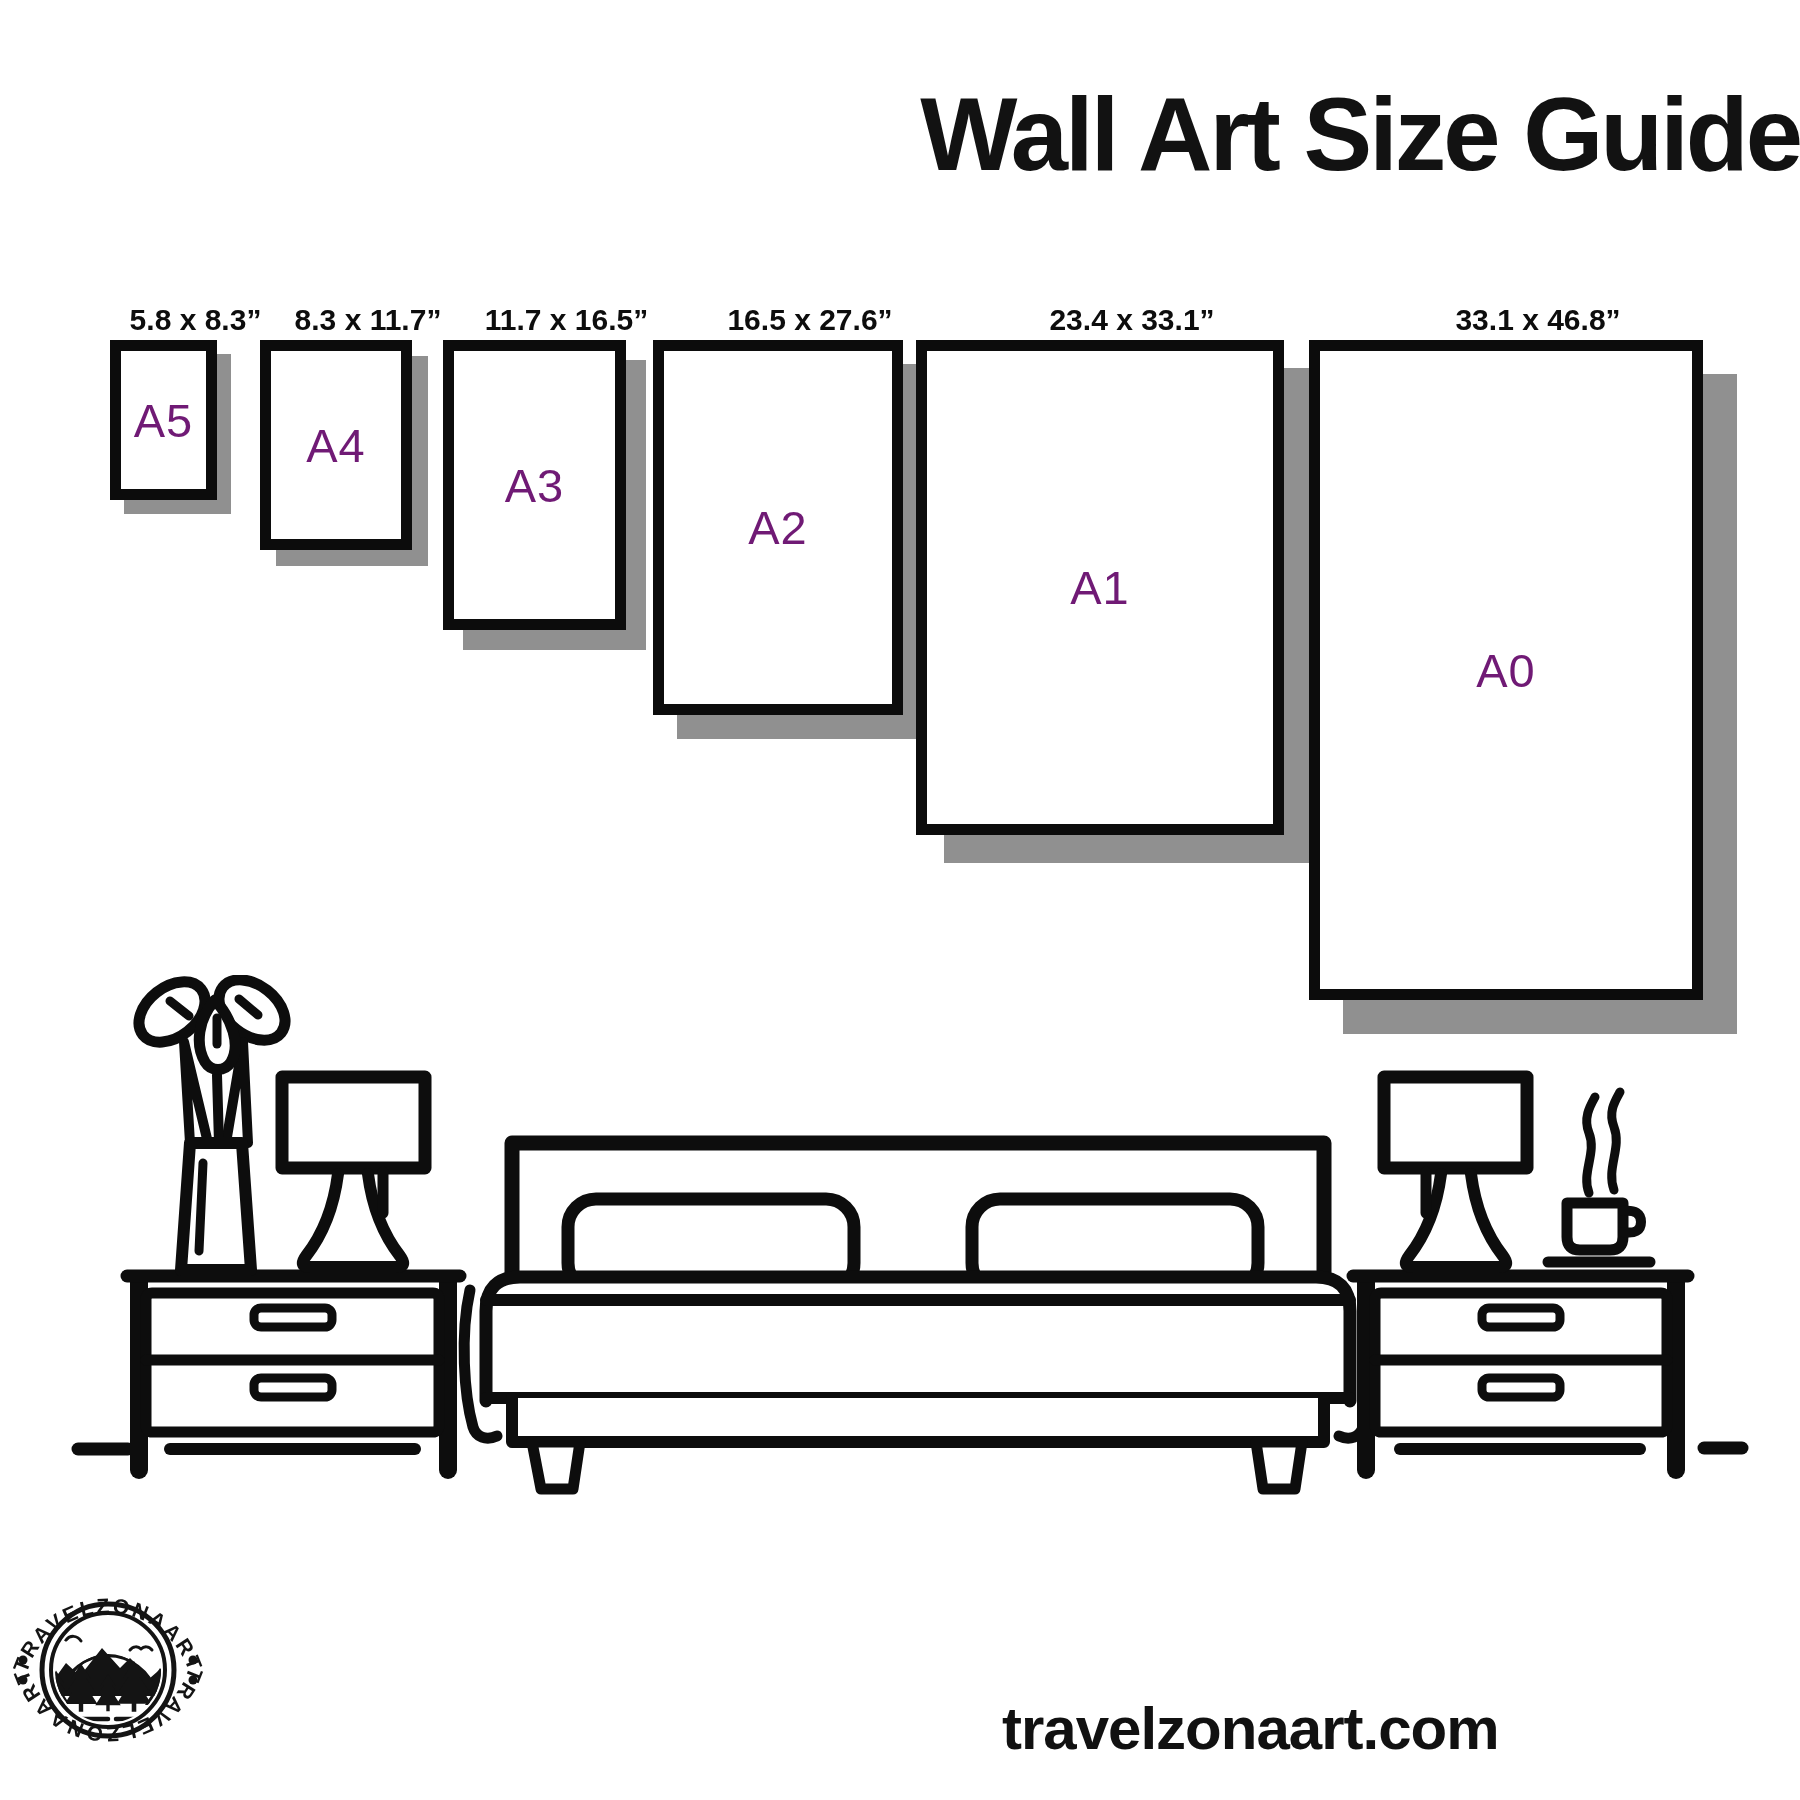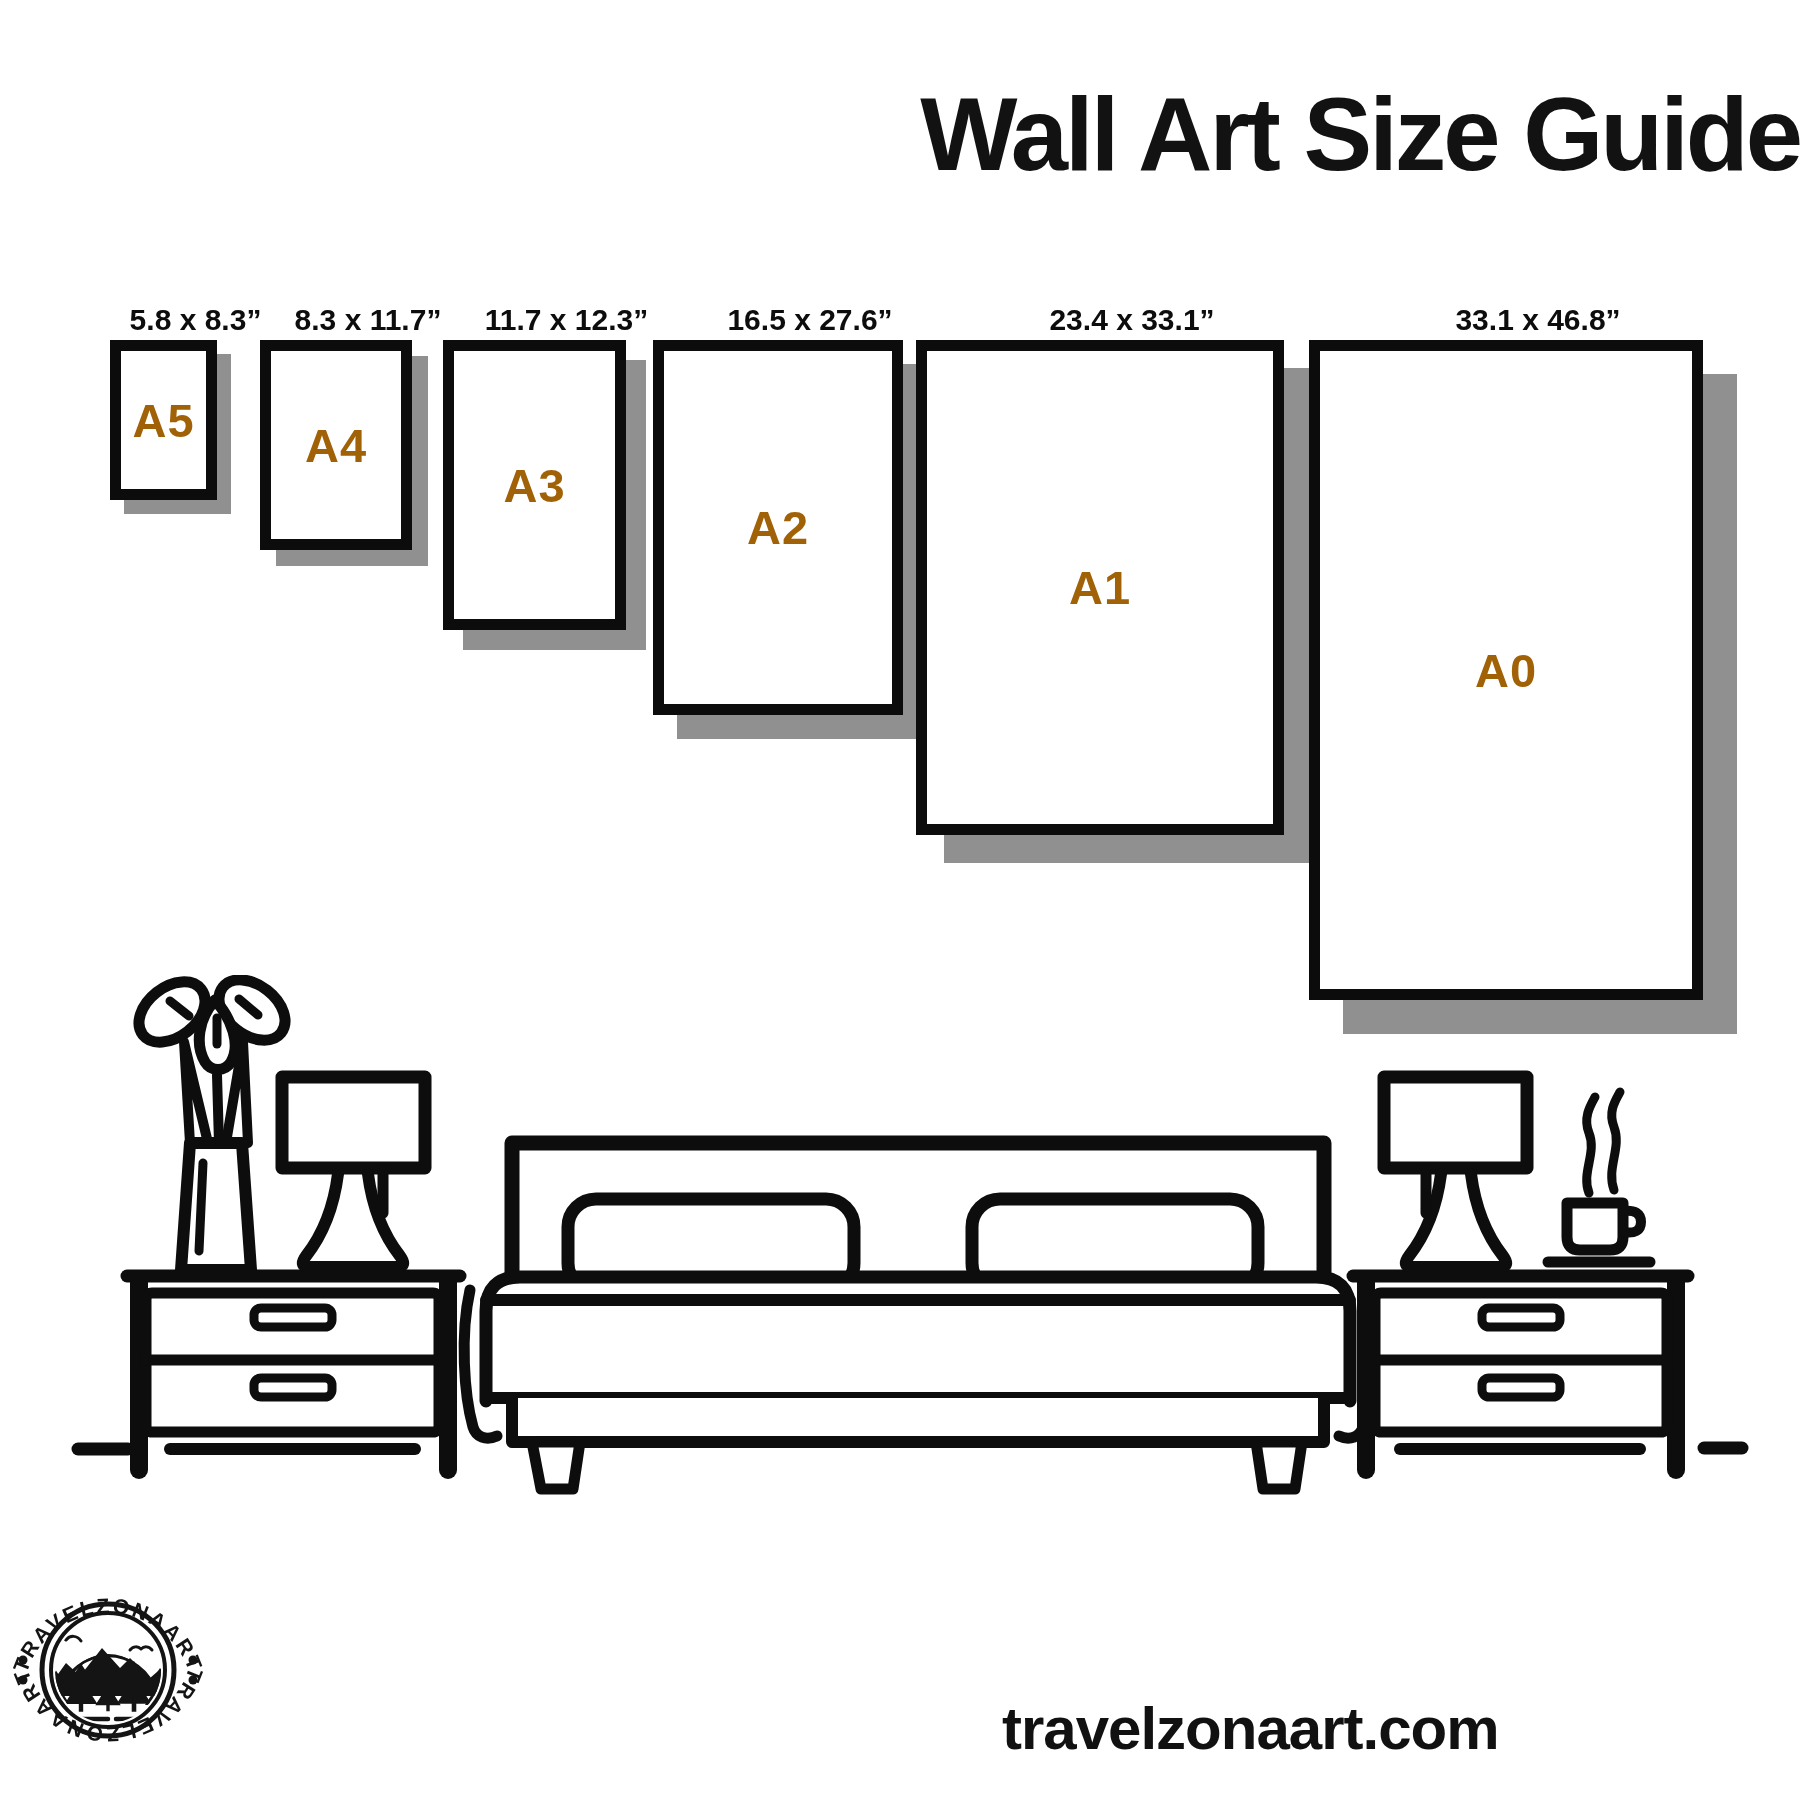--- a/index.html
+++ b/index.html
@@ -10,21 +10,21 @@
   .title{
     position:absolute;top:76px;left:0;width:1800px;text-align:right;
     font-size:103px;font-weight:700;letter-spacing:-3px;color:#121212;white-space:nowrap;
   }
   
   .frame{
     position:absolute;top:340px;background:#ffffff;border:11px solid #0c0c0c;box-sizing:border-box;
   }
   .frame .size-label{
     position:absolute;left:0;top:0;right:0;bottom:0;display:flex;align-items:center;justify-content:center;
-    font-size:47px;font-weight:700;letter-spacing:1px;color:#a16207;
+    font-size:47px;font-weight:400;letter-spacing:1px;color:#701a75;
   }
   .frame .dim-label{
     position:absolute;bottom:calc(100% + 14px);left:50%;transform:translateX(-50%);
     white-space:nowrap;font-size:30px;font-weight:700;color:#0d0d0d;margin-left:32px;
   }
   .f-a5{left:110px;width:107px;height:160px;box-shadow:14px 14px 0 #909090;}
   .f-a4{left:260px;width:152px;height:210px;box-shadow:16px 16px 0 #909090;}
   .f-a3{left:443px;width:183px;height:290px;box-shadow:20px 20px 0 #909090;}
   .f-a2{left:653px;width:250px;height:375px;box-shadow:24px 24px 0 #909090;}
   .f-a1{left:916px;width:368px;height:495px;box-shadow:28px 28px 0 #909090;}
@@ -49,21 +49,21 @@
 
   <div class="frame f-a5">
     <div class="dim-label">5.8 x 8.3”</div>
     <div class="size-label">A5</div>
   </div>
   <div class="frame f-a4">
     <div class="dim-label">8.3 x 11.7”</div>
     <div class="size-label">A4</div>
   </div>
   <div class="frame f-a3">
-    <div class="dim-label">11.7 x 12.3”</div>
+    <div class="dim-label">11.7 x 16.5”</div>
     <div class="size-label">A3</div>
   </div>
   <div class="frame f-a2">
     <div class="dim-label">16.5 x 27.6”</div>
     <div class="size-label">A2</div>
   </div>
   <div class="frame f-a1">
     <div class="dim-label">23.4 x 33.1”</div>
     <div class="size-label">A1</div>
   </div>

